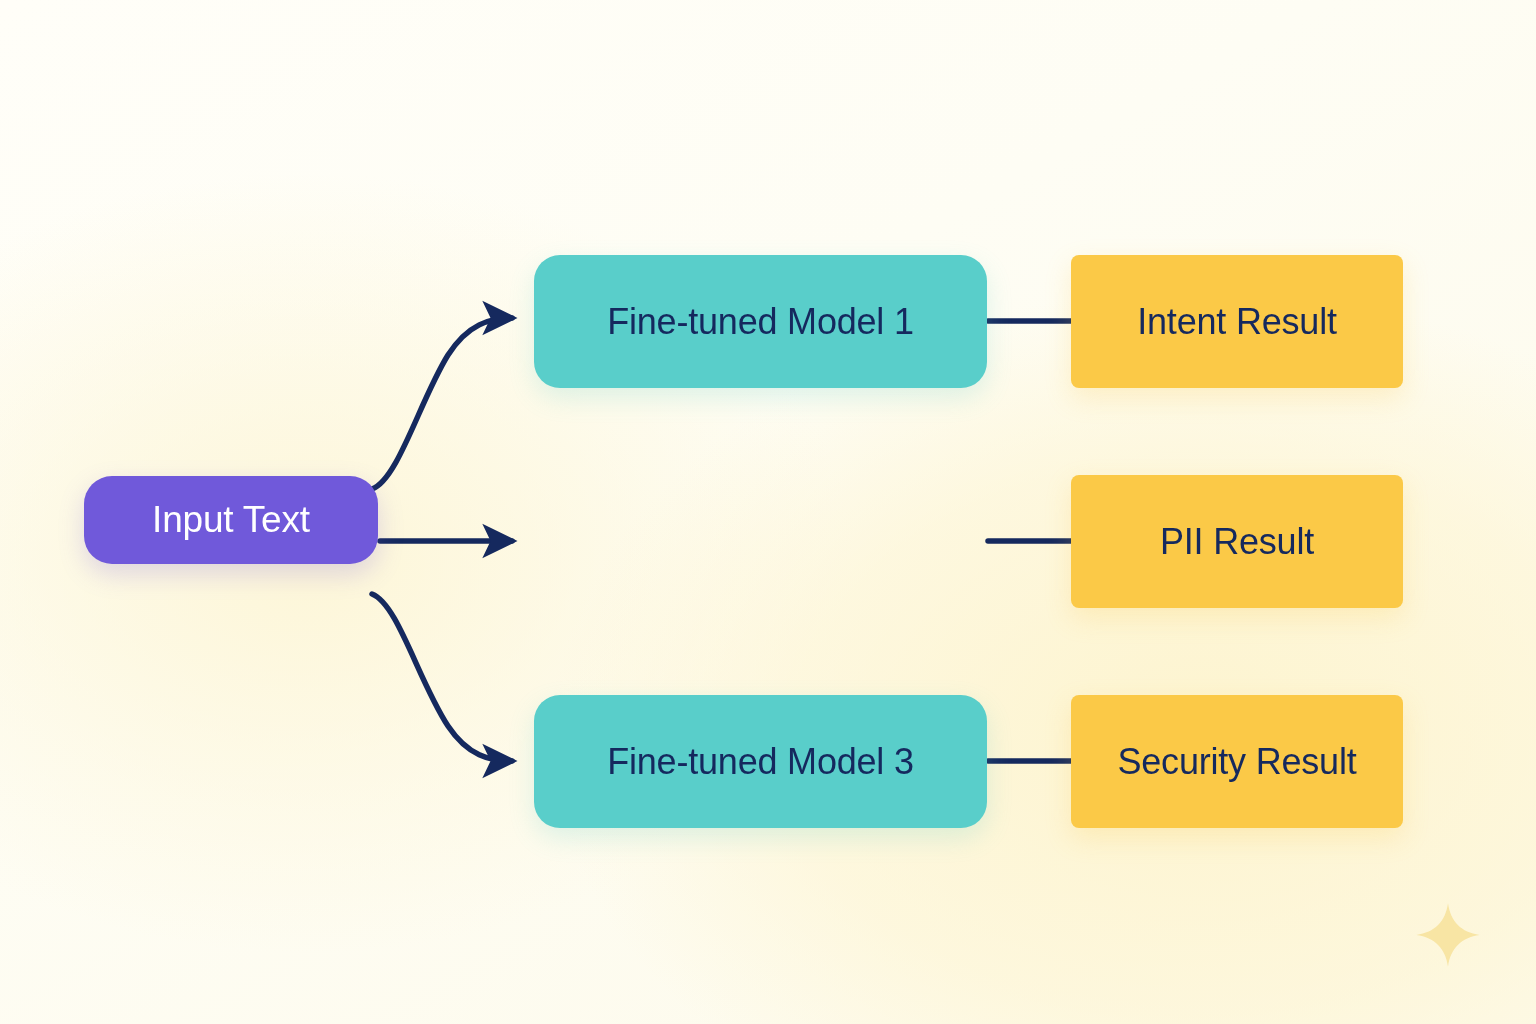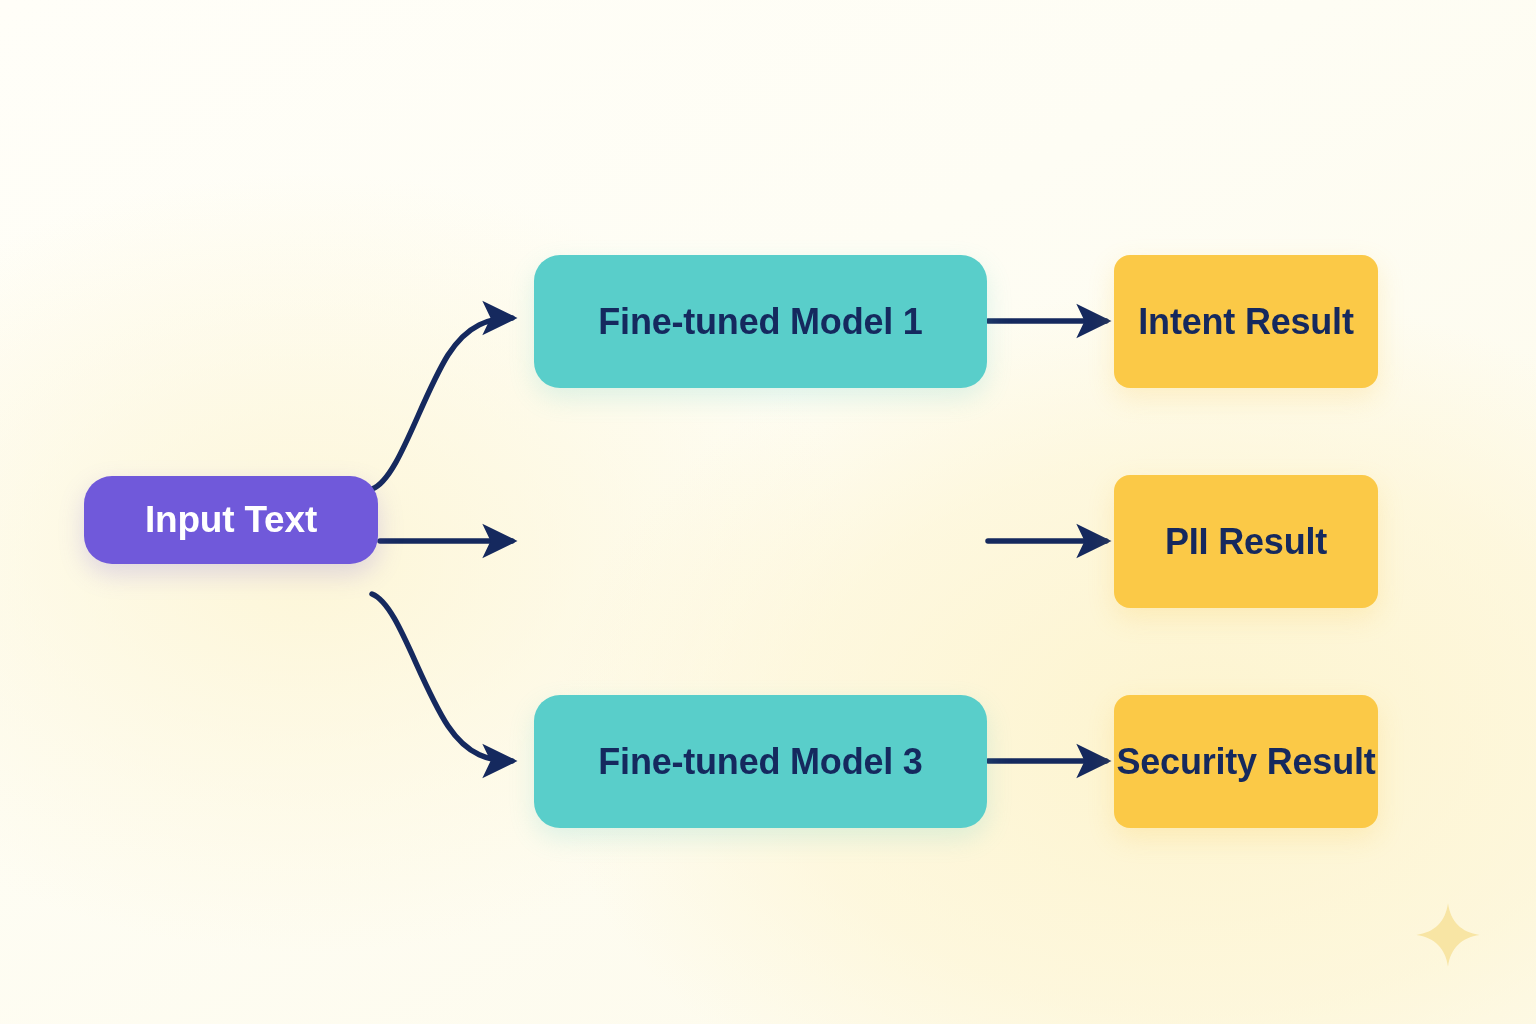--- a/index.html
+++ b/index.html
@@ -40,21 +40,21 @@
     position: absolute;
     display: flex;
     align-items: center;
     justify-content: center;
     border-radius: 28px;
     text-align: center;
     letter-spacing: -0.2px;
   }
 
   .node-label {
-    font-weight: bold;
+    font-weight: normal;
     white-space: nowrap;
   }
 
   
   .node--input {
     left: 84px;
     top: 476px;
     width: 294px;
     height: 88px;
     background: #7059da;
@@ -77,25 +77,25 @@
   .node--model .node-label {
     color: #15295e;
     font-size: 36px;
   }
   .row1 { top: 255px; }
   .row2 { top: 475px; }
   .row3 { top: 695px; }
 
   
   .node--result {
-    left: 1114px;
-    width: 264px;
+    left: 1071px;
+    width: 332px;
     height: 133px;
     background: #fbc947;
-    border-radius: 16px;
+    border-radius: 8px;
     box-shadow: 0 10px 26px rgba(251,201,71,0.22);
   }
   .node--result .node-label {
     color: #15295e;
     font-size: 36px;
   }
 
   
   .sparkle {
     position: absolute;

